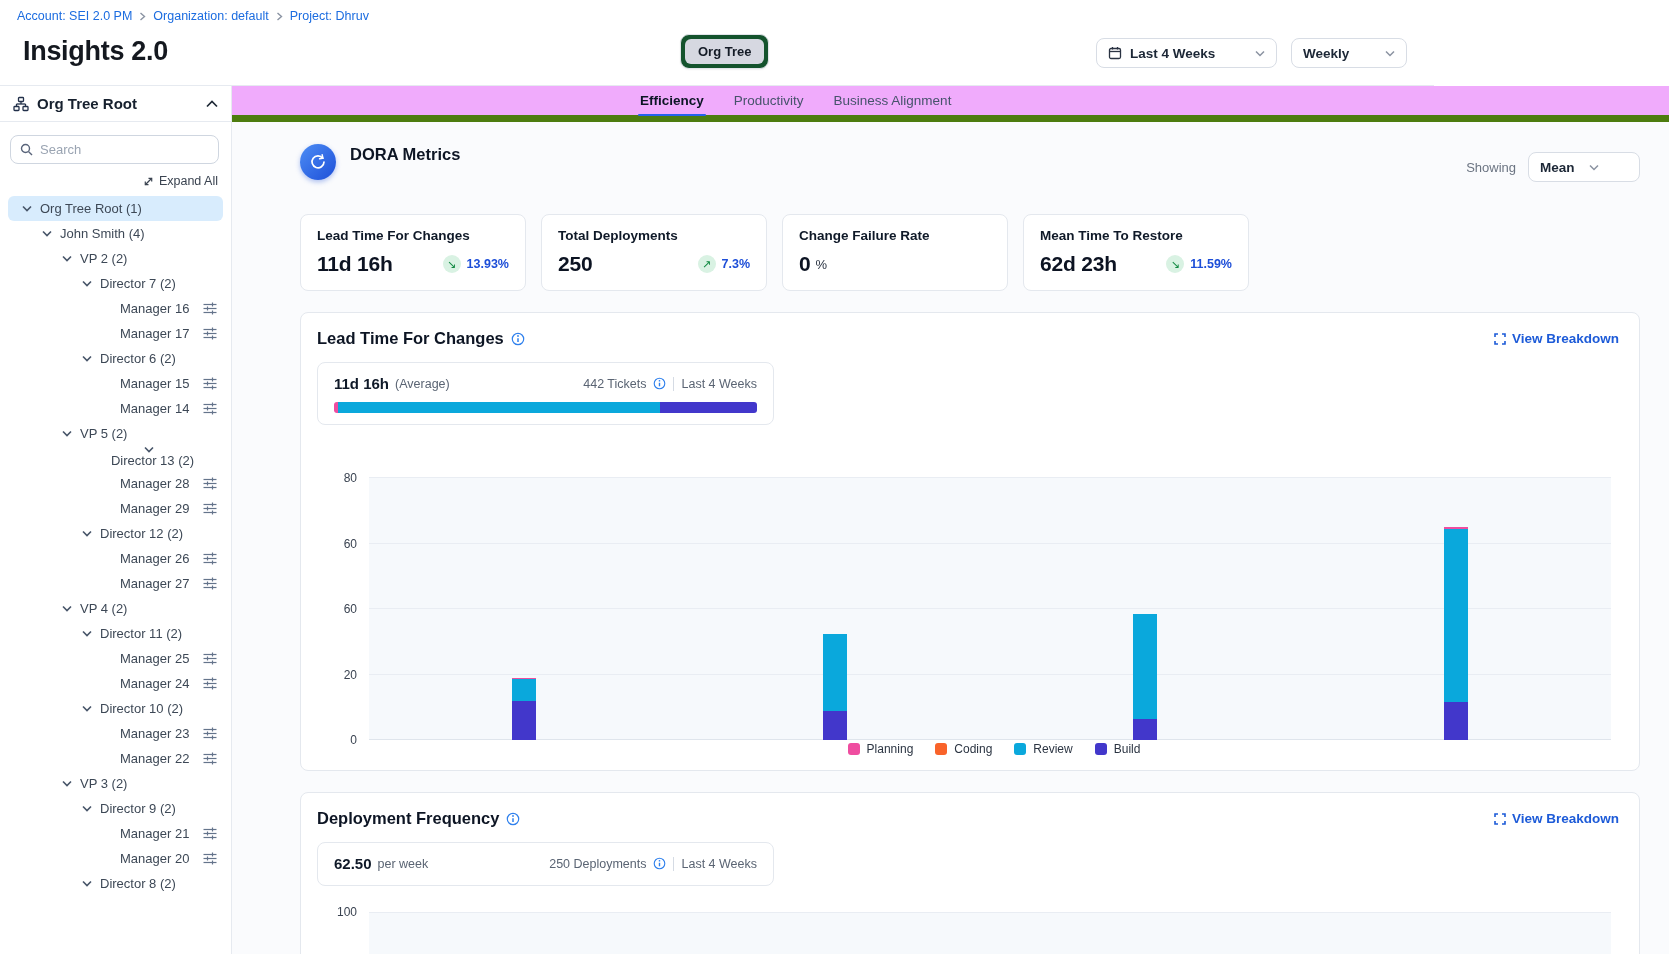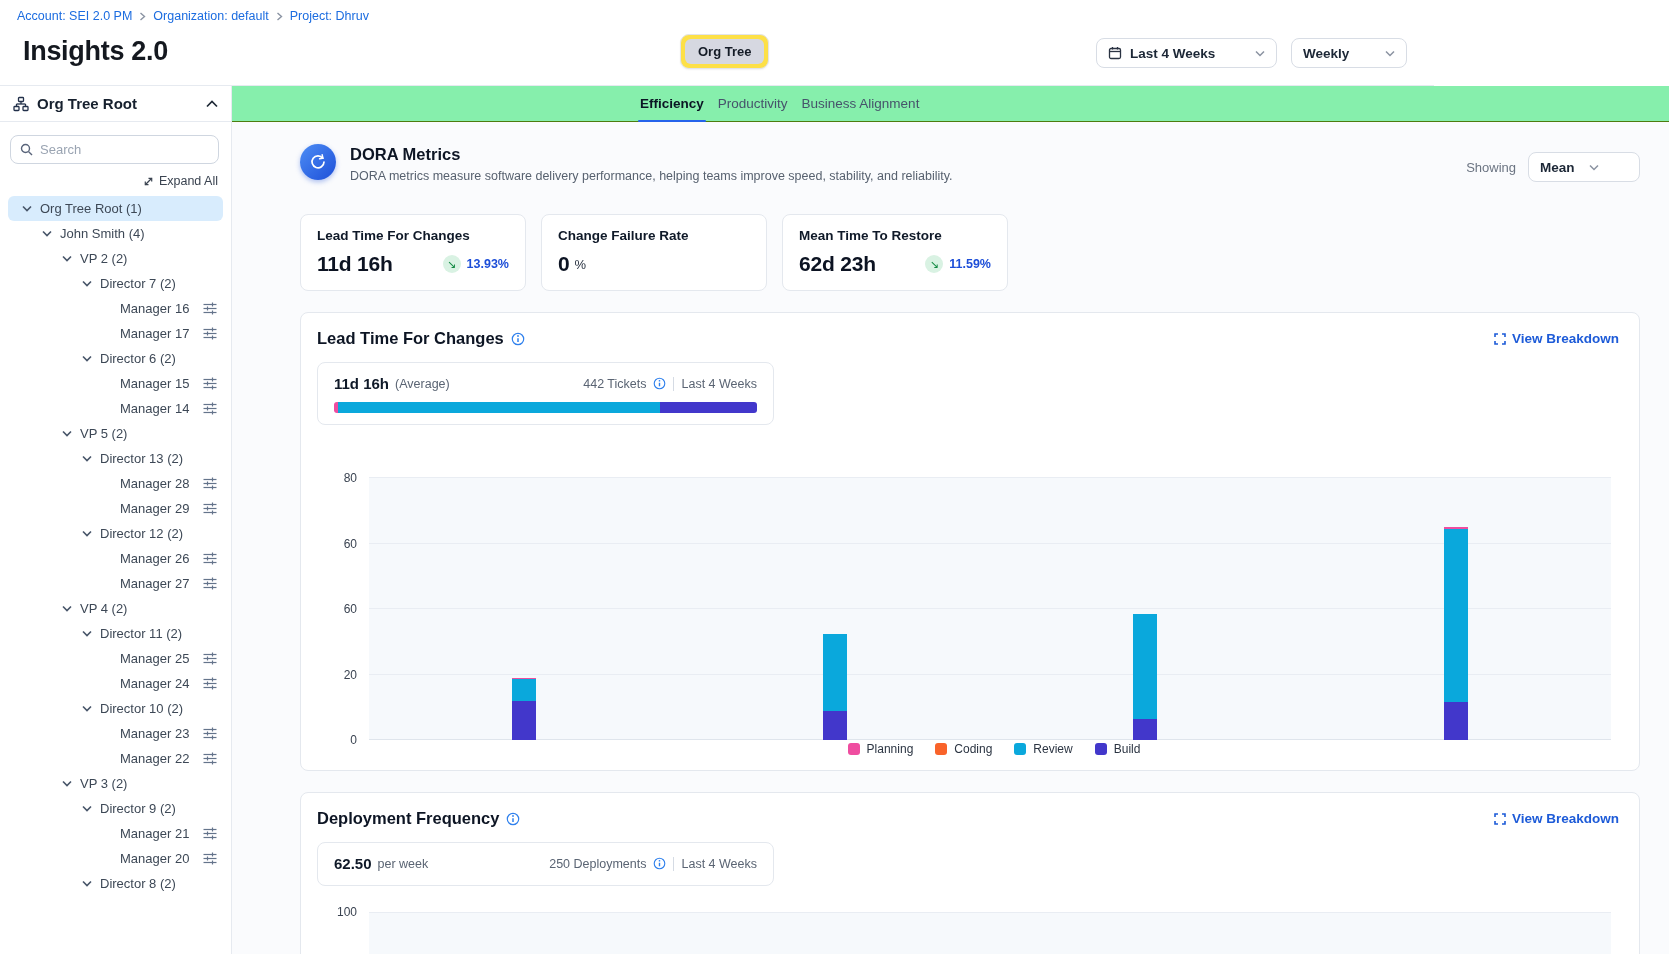--- a/index.html
+++ b/index.html
@@ -6,21 +6,21 @@
   html,body { width:1669px; height:954px; overflow:hidden; }
   body { font-family:"Liberation Sans","DejaVu Sans",sans-serif; background:#fff; color:#101828; }
   .page { position:relative; width:1669px; height:954px; overflow:hidden; background:#fff; }
 
   
   .topbar { position:absolute; left:0; top:0; width:1434px; height:86px; background:#fff; border-bottom:1px solid #e6eaf0; z-index:5; }
   .breadcrumb { position:absolute; left:17px; top:9px; display:flex; align-items:center; gap:7px; font-size:12.5px; }
   .breadcrumb a { color:#1b6ce0; text-decoration:none; cursor:pointer; }
   .crumb-sep { display:flex; align-items:center; color:#8a93a3; }
   .page-title { position:absolute; left:23px; top:36px; font-size:27px; font-weight:700; letter-spacing:-.3px; color:#14181f; }
-  .org-toggle-wrap { position:absolute; left:680px; top:34px; background:#fde047; border:1px solid #e2e4ea; border-radius:9px; padding:4px; box-shadow:0 1px 2px rgba(16,24,40,.06); cursor:pointer; }
+  .org-toggle-wrap { position:absolute; left:680px; top:34px; background:#14532d; border:1px solid #e2e4ea; border-radius:9px; padding:4px; box-shadow:0 1px 2px rgba(16,24,40,.06); cursor:pointer; }
   .org-toggle-pill { display:block; background:#d6d8e1; border-radius:6px; padding:5px 13px; font-size:13px; font-weight:600; color:#141b26; }
   .top-selects { position:absolute; right:27px; top:38px; display:flex; gap:14px; }
   .select-box { display:flex; align-items:center; gap:8px; height:30px; background:#fff; border:1px solid #d8dde5; border-radius:8px; padding:0 11px; font-size:13.5px; font-weight:600; color:#1c2736; cursor:pointer; }
   .select-box .chev { margin-left:6px; display:flex; }
   .w-datesel { width:181px; } .w-datesel span.lbl { flex:1; }
   .w-gransel { width:116px; } .w-gransel span.lbl { flex:1; }
 
   
   .bodyrow { position:absolute; left:0; top:86px; width:1669px; height:868px; display:flex; }
   .sidebar { width:232px; min-width:232px; background:#fff; border-right:1px solid #e6eaf0; position:relative; }
@@ -35,21 +35,21 @@
   .expand-row { display:flex; justify-content:flex-end; padding:10px 13px 6px 0; }
   .expand-link { display:flex; align-items:center; gap:5px; font-size:12.5px; color:#3a4350; cursor:pointer; }
   .tree { padding-top:2px; overflow:hidden; }
   .tree-row { height:25px; display:flex; align-items:center; margin:0 8px; border-radius:6px; font-size:13px; color:#3d4856; cursor:pointer; }
   .tree-row.sel { background:#d8ecfd; }
   .tr-chev { width:18px; display:flex; align-items:center; justify-content:flex-start; color:#475569; flex:none; }
   .tr-label { white-space:nowrap; }
   .tr-sliders { margin-left:auto; margin-right:6px; display:flex; color:#64748b; }
 
   
-  .tabsbar { height:36px; background:#86efac; border-bottom:1px solid #4d7c0f; display:flex; align-items:stretch; padding-left:406px; gap:10px; }
+  .tabsbar { height:36px; background:#f0abfc; border-bottom:7px solid #4d7c0f; display:flex; align-items:stretch; padding-left:406px; gap:26px; }
   .tab { display:flex; align-items:center; font-size:13.5px; color:#46536b; cursor:pointer; position:relative; padding:0 2px; }
   .tab.active { color:#0b1524; font-weight:700; }
   .tab.active::after { content:""; position:absolute; left:0; right:0; bottom:-1px; height:2.5px; background:#2563eb; border-radius:2px; }
 
   
   .content { position:absolute; left:0; top:36px; right:0; bottom:0; overflow:hidden; padding:0 0 0 68px; }
   .dora-head { position:relative; margin-top:22px; height:56px; }
   .dora-icon { position:absolute; left:0px; top:0px; width:36px; height:36px; border-radius:50%; background:linear-gradient(135deg,#4d8df5,#1d4fd8); display:flex; align-items:center; justify-content:center; box-shadow:0 2px 5px rgba(29,79,216,.35); }
   .dora-title { position:absolute; left:50px; top:1px; font-size:16.5px; font-weight:700; color:#0d1524; }
   .dora-desc { position:absolute; left:50px; top:25px; font-size:12.5px; color:#57616f; }
@@ -293,21 +293,21 @@
             </span>
           </div>
           <div class="tree-row" style="padding-left: 54px;">
             <span class="tr-chev">
               <svg width="10" height="7" viewBox="0 0 10 7" fill="none" stroke="#475569" stroke-width="1.6">
                 <polyline points="1,1.5 5,5.5 9,1.5"></polyline>
               </svg>
             </span>
             <span class="tr-label">VP 5 (2)</span>
           </div>
-          <div class="tree-row" style="padding-left: 74px;">
+          <div class="tree-row" style="padding-left: 74px; flex-direction: column;">
             <span class="tr-chev">
               <svg width="10" height="7" viewBox="0 0 10 7" fill="none" stroke="#475569" stroke-width="1.6">
                 <polyline points="1,1.5 5,5.5 9,1.5"></polyline>
               </svg>
             </span>
             <span class="tr-label">Director 13 (2)</span>
           </div>
           <div class="tree-row" style="padding-left: 94px;">
             <span class="tr-chev"></span>
             <span class="tr-label">Manager 28</span>
@@ -517,21 +517,20 @@
       <div class="content">
 
         <div class="dora-head">
           <div class="dora-icon">
             <svg width="18" height="18" viewBox="0 0 18 18" fill="none" stroke="#fff" stroke-width="1.7" stroke-linecap="round">
                 <path d="M 13.8 5.2 A 6 6 0 1 0 15 9"></path>
                 <polyline points="13.2,1.8 13.9,5.1 10.6,5.8" stroke-width="1.5"></polyline>
               </svg>
           </div>
           <div class="dora-title">DORA Metrics</div>
-          <div class="dora-desc">DORA metrics measure software delivery performance, helping teams improve speed, stability, and reliability.</div>
           <div class="showing-wrap">
             <span class="showing-lbl">Showing</span>
             <div class="select-box w-meansel">
               <span class="lbl">Mean</span>
               <span class="chev">
                 <svg width="10" height="7" viewBox="0 0 10 7" fill="none" stroke="#8b93a1" stroke-width="1.5">
                     <polyline points="1,1.5 5,5.5 9,1.5"></polyline>
                   </svg>
               </span>
             </div>
@@ -539,20 +538,30 @@
         </div>
 
         <div class="cards-row" id="cardsrow">
             <div class="metric-card">
               <div class="mc-label">Lead Time For Changes</div>
               <div class="mc-valrow">
                 <span class="mc-value">11d 16h</span>
                 <span class="mc-badge">
                   <span class="circ">↘</span>
                   <span class="pct">13.93%</span>
+                </span>
+              </div>
+            </div>
+            <div class="metric-card">
+              <div class="mc-label">Total Deployments</div>
+              <div class="mc-valrow">
+                <span class="mc-value">250</span>
+                <span class="mc-badge">
+                  <span class="circ">↗</span>
+                  <span class="pct">7.3%</span>
                 </span>
               </div>
             </div>
             <div class="metric-card">
               <div class="mc-label">Change Failure Rate</div>
               <div class="mc-valrow">
                 <span class="mc-value">0</span>
                 <span class="mc-unit">%</span>
               </div>
             </div>

